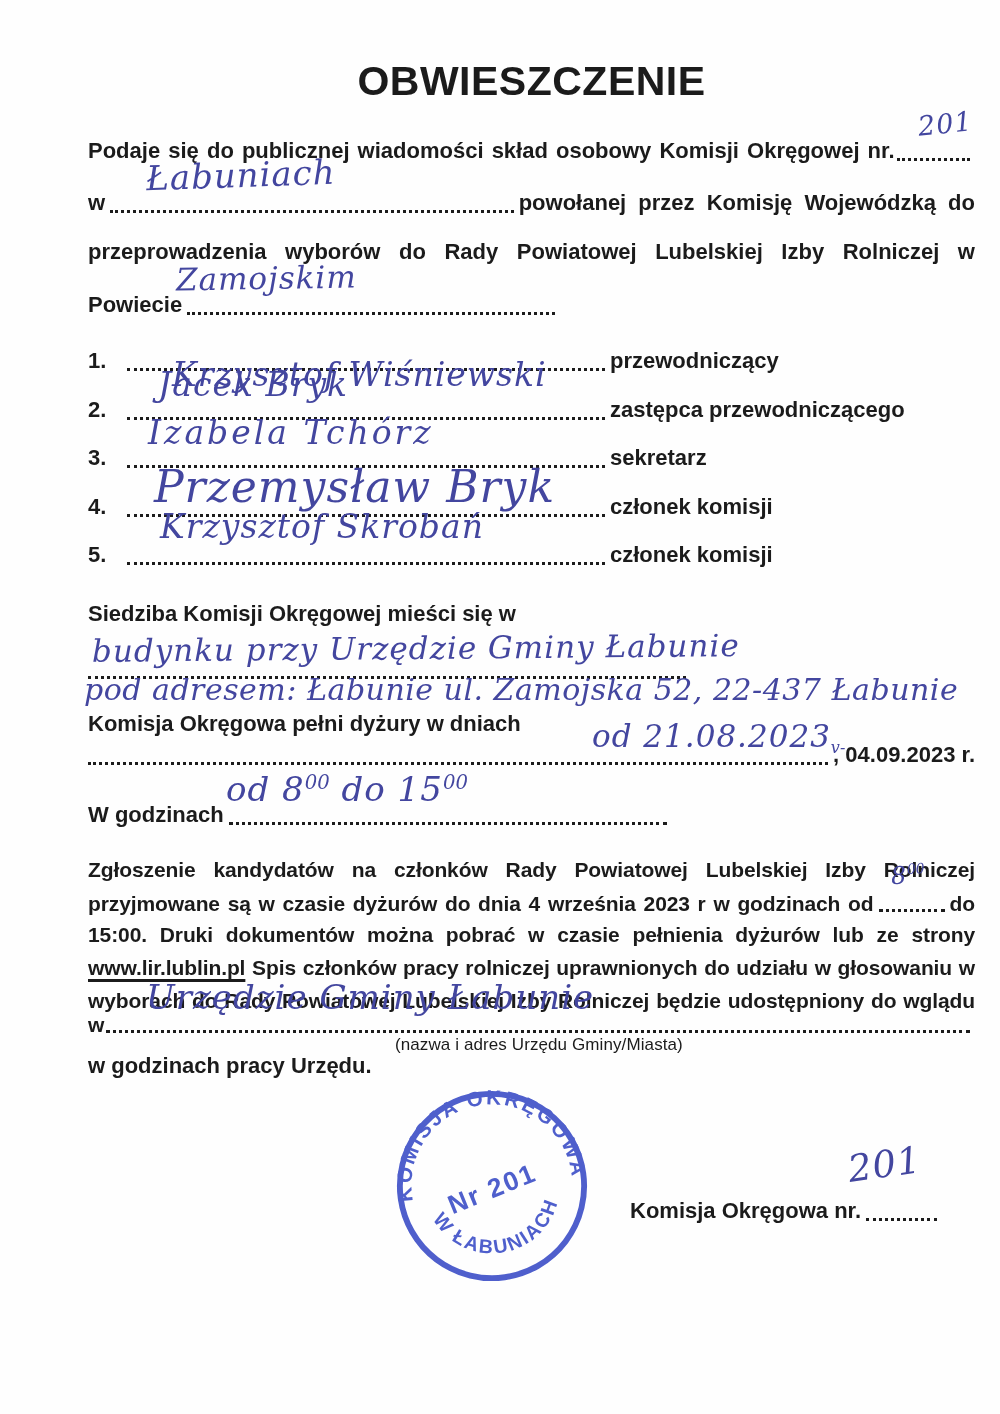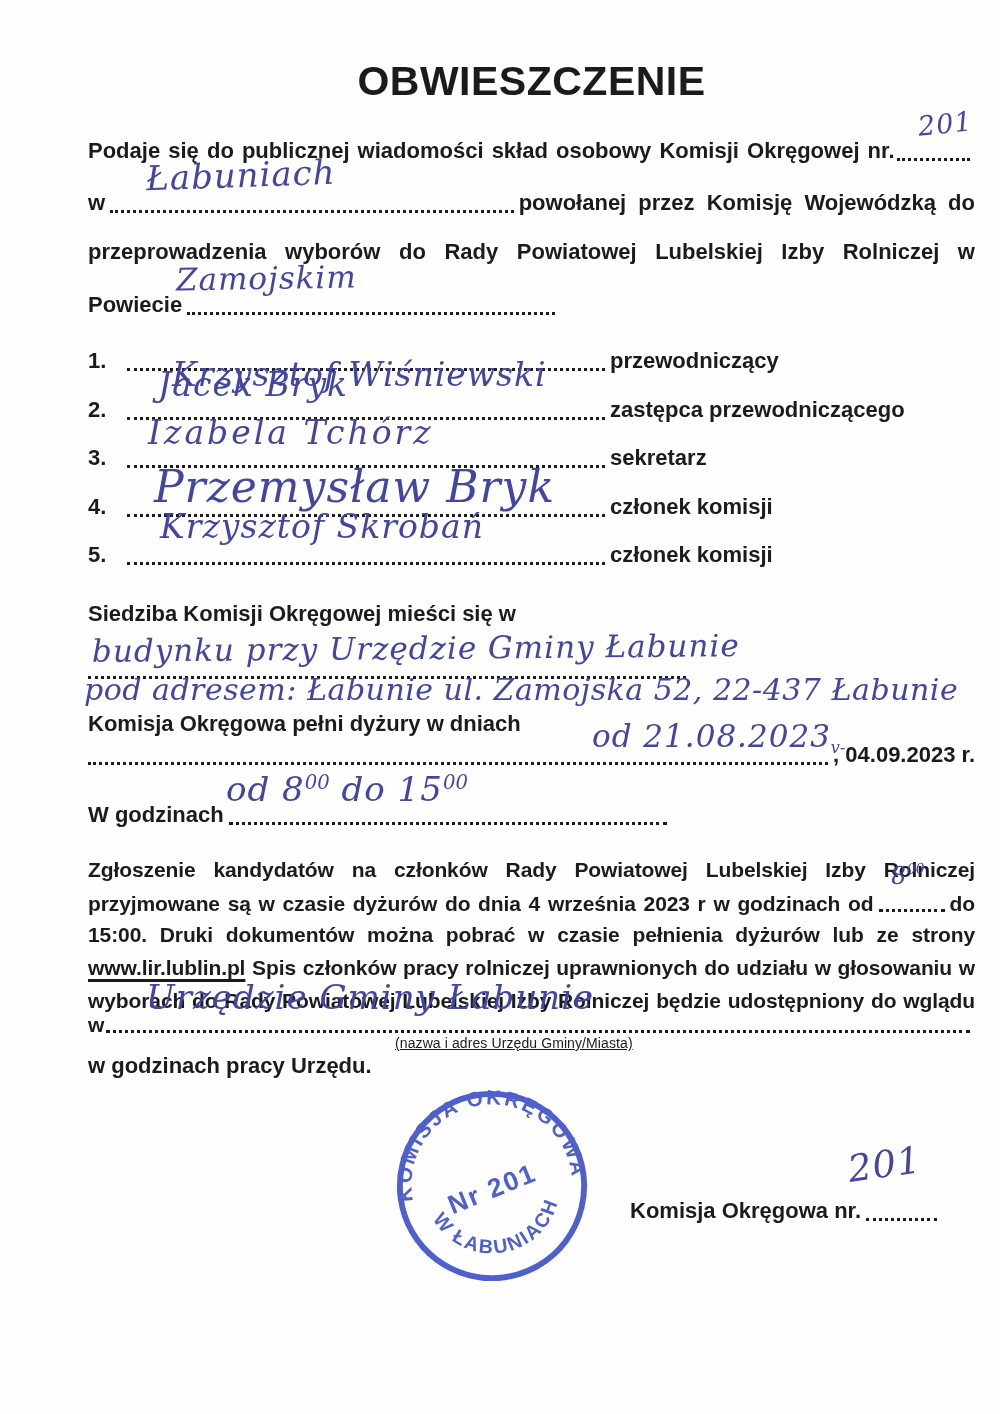--- a/index.html
+++ b/index.html
@@ -11,21 +11,21 @@
   .abs{position:absolute;}
   .pline{position:absolute;font-size:22px;line-height:1.3;}
   .flexline{display:flex;align-items:flex-end;}
   .flexline .txt{white-space:nowrap;}
   .leader{flex:1;border-bottom:3.5px dotted #1c1c1c;margin:0 5px 5px 5px;min-width:20px;}
   .leader.tight{margin-left:2px;}
   .just{text-align:justify;text-align-last:justify;}
   .title{width:887px;left:88px;top:58px;text-align:center;font-size:41px;letter-spacing:.5px;}
   .body-l{font-size:21px;letter-spacing:-.1px;}
   .link{text-decoration:underline;text-decoration-thickness:2.5px;text-underline-offset:4px;}
-  .caption{font-size:14px;font-weight:400;letter-spacing:.1px;text-decoration:underline;}
+  .caption{font-size:17px;font-weight:400;letter-spacing:.1px;}
   
   .hw{
     position:absolute;font-family:"DejaVu Serif",serif;font-style:italic;font-weight:400;
     color:#43469f;white-space:nowrap;letter-spacing:1px;line-height:1.05;
   }
   .hw sup{font-size:58%;letter-spacing:0;}
   .hw .mark{font-size:16px;letter-spacing:0;vertical-align:-6px;}
   .hw-no-top{left:918px;top:110px;font-size:27px;transform:rotate(-6deg);}
   .hw-place{left:146px;top:158px;font-size:34px;transform:rotate(-2deg);}
   .hw-county{left:176px;top:262px;font-size:31px;transform:rotate(-1deg);}

